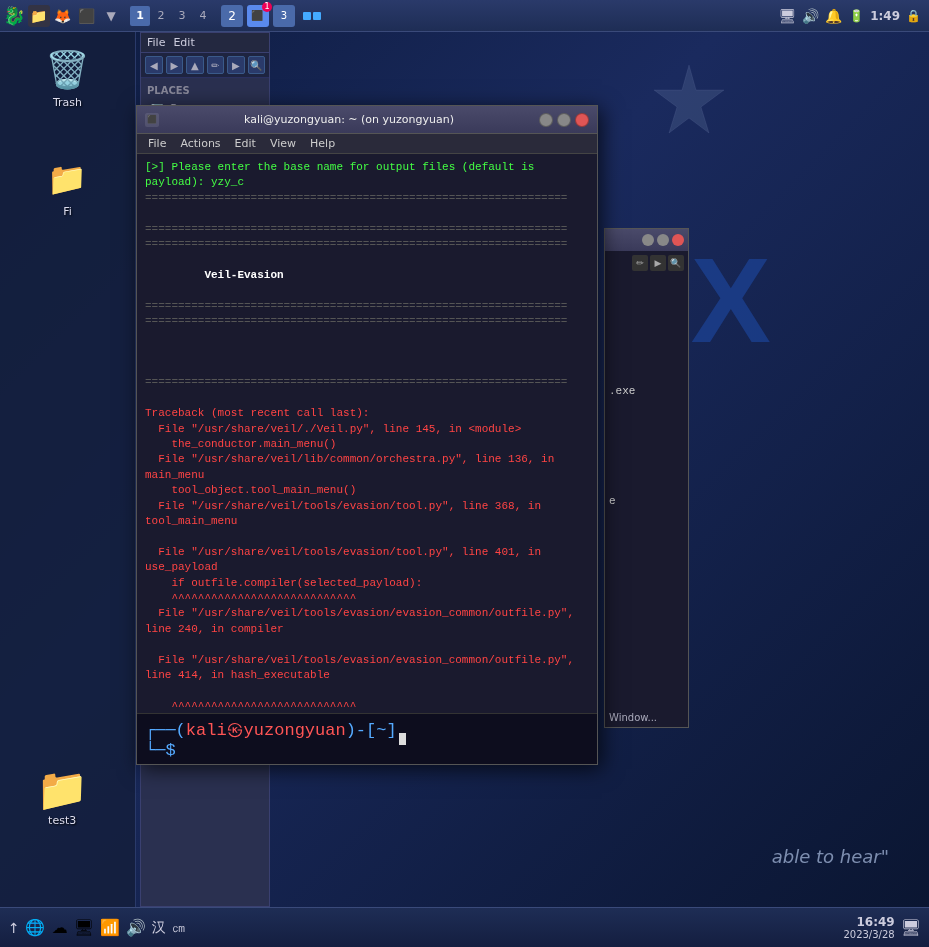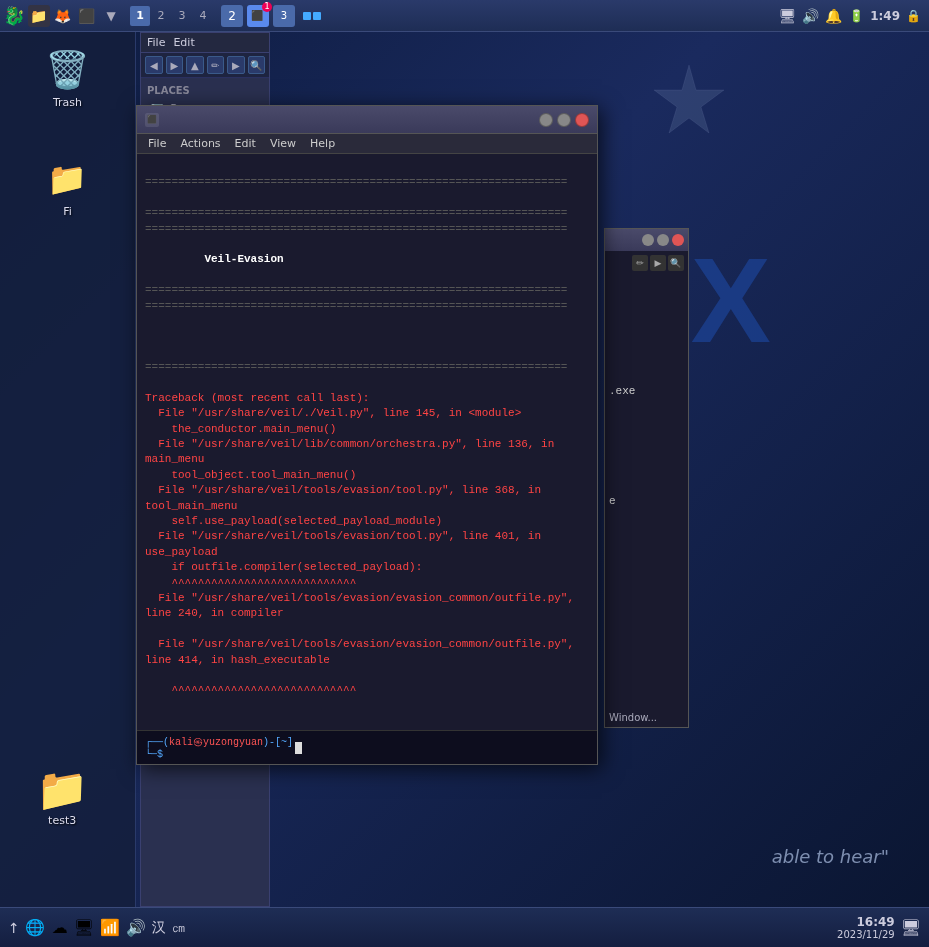--- a/index.html
+++ b/index.html
@@ -328,21 +328,21 @@
       display: flex;
       align-items: center;
       padding: 4px 8px;
       background: #0d0d1e;
       border-top: 1px solid #333;
     }
 
     .terminal-prompt {
       color: #44ff44;
       font-family: 'Courier New', monospace;
-      font-size: 10px;
+      font-size: 17px;
       white-space: nowrap;
     }
 
     .terminal-cursor {
       display: inline-block;
       width: 7px;
       height: 12px;
       background: #ddd;
       margin-left: 2px;
       animation: blink 1s infinite;
@@ -595,56 +595,57 @@
       <div class="fm-item">
         <span class="fm-icon">🌐</span>
         <span>Browse</span>
       </div>
     </div>
   </div>
 
   <div class="terminal-window">
     <div class="terminal-titlebar">
       <div style="width:14px;height:14px;background:rgba(255,255,255,0.1);border-radius:2px;display:flex;align-items:center;justify-content:center;font-size:8px;color:#aaa;">⬛</div>
+      <div class="title">kali@yuzongyuan: ~ (on yuzongyuan)</div>
       <div class="win-buttons">
         <div class="win-btn minimize"></div>
         <div class="win-btn maximize"></div>
         <div class="win-btn close"></div>
       </div>
     </div>
     <div class="terminal-menubar">
       <span>File</span>
       <span>Actions</span>
       <span>Edit</span>
       <span>View</span>
       <span>Help</span>
     </div>
     <div class="terminal-body">
-      <br>
+      <span class="green">[&gt;] Please enter the base name for output files (default is payload): yzy_c</span><br>
       <span class="separator">================================================================</span><br>
       <br>
       <span class="separator">================================================================</span><br>
       <span class="separator">================================================================</span><br>
       <br>
       <span class="white bold">&nbsp;&nbsp;&nbsp;&nbsp;&nbsp;&nbsp;&nbsp;&nbsp;&nbsp;Veil-Evasion</span><br>
       <br>
       <span class="separator">================================================================</span><br>
       <span class="separator">================================================================</span><br>
       <br>
       <br>
       <br>
       <span class="separator">================================================================</span><br>
       <br>
       <span class="red">Traceback (most recent call last):</span><br>
       <span class="red">&nbsp;&nbsp;File "/usr/share/veil/./Veil.py", line 145, in &lt;module&gt;</span><br>
       <span class="red">&nbsp;&nbsp;&nbsp;&nbsp;the_conductor.main_menu()</span><br>
       <span class="red">&nbsp;&nbsp;File "/usr/share/veil/lib/common/orchestra.py", line 136, in main_menu</span><br>
       <span class="red">&nbsp;&nbsp;&nbsp;&nbsp;tool_object.tool_main_menu()</span><br>
       <span class="red">&nbsp;&nbsp;File "/usr/share/veil/tools/evasion/tool.py", line 368, in tool_main_menu</span><br>
-      <span class="red">&nbsp;&nbsp;&nbsp;&nbsp;self.use_payload(selected_payload_module)</span><br>
+      <br>
       <span class="red">&nbsp;&nbsp;File "/usr/share/veil/tools/evasion/tool.py", line 401, in use_payload</span><br>
       <span class="red">&nbsp;&nbsp;&nbsp;&nbsp;if outfile.compiler(selected_payload):</span><br>
       <span class="red">&nbsp;&nbsp;&nbsp;&nbsp;^^^^^^^^^^^^^^^^^^^^^^^^^^^^</span><br>
       <span class="red">&nbsp;&nbsp;File "/usr/share/veil/tools/evasion/evasion_common/outfile.py", line 240, in compiler</span><br>
       <br>
       <span class="red">&nbsp;&nbsp;File "/usr/share/veil/tools/evasion/evasion_common/outfile.py", line 414, in hash_executable</span><br>
       <br>
       <span class="red">&nbsp;&nbsp;&nbsp;&nbsp;^^^^^^^^^^^^^^^^^^^^^^^^^^^^</span><br>
       <br>
     </div>
@@ -705,19 +706,19 @@
       <div style="font-size:16px;">☁</div>
       <div style="font-size:16px;">🖥</div>
       <div style="font-size:16px;">📶</div>
       <div style="font-size:16px;">🔊</div>
       <div style="font-size:14px;color:#ccd;">汉</div>
       <div style="font-size:14px;color:#ccd;">㎝</div>
     </div>
     <div class="system-tray">
       <div class="time-display">
         <div class="time-line">16:49</div>
-        <div class="date-line">2023/11/29</div>
+        <div class="date-line">2023/3/28</div>
       </div>
       <div style="font-size:16px;cursor:pointer;">🖥</div>
     </div>
   </div>
 
 </div>
 
 </body></html>

